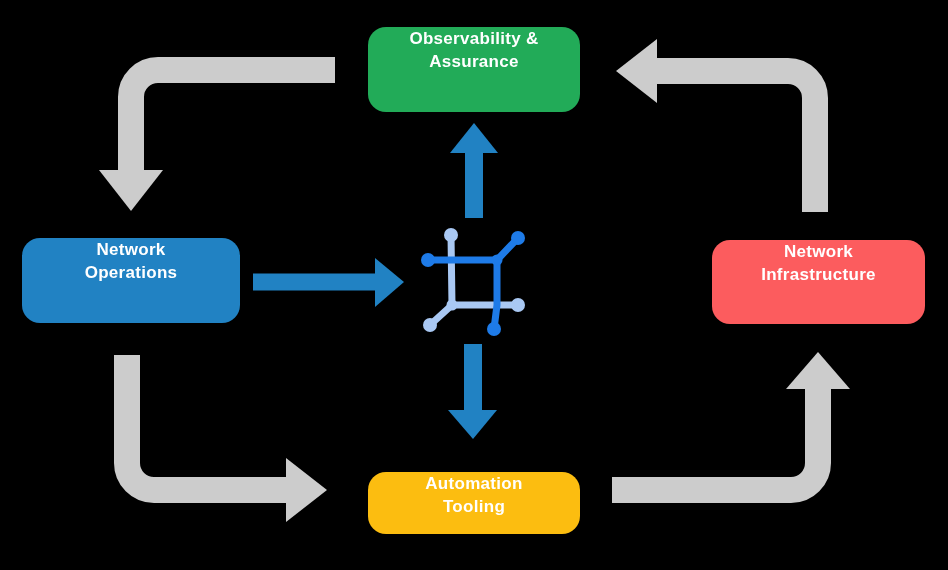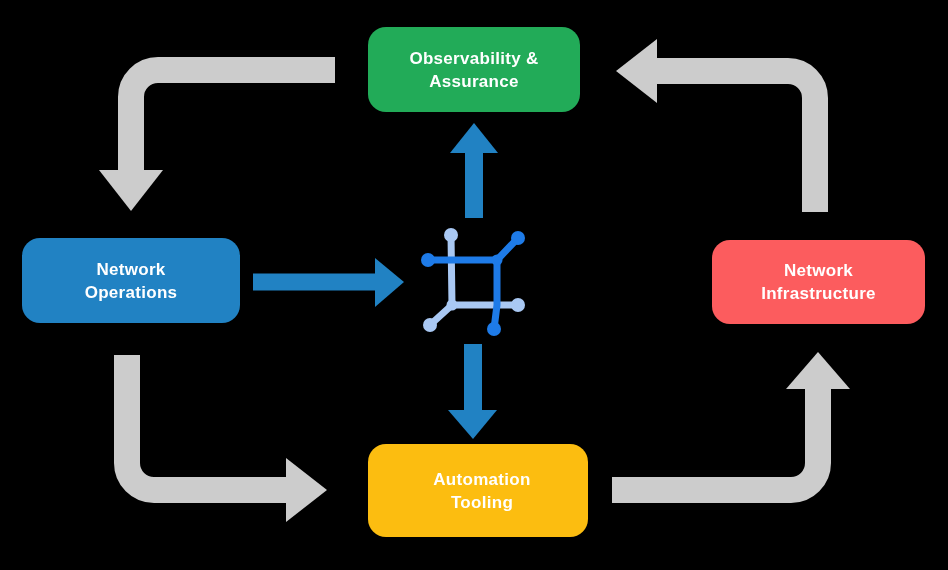--- a/index.html
+++ b/index.html
@@ -7,33 +7,33 @@
     position:relative;
     width:948px;height:570px;
     background:#000;
     overflow:hidden;
     font-family:"Liberation Sans", sans-serif;
   }
   .arrow-layer{position:absolute;left:0;top:0;}
   .node{
     position:absolute;
     border-radius:18px;
-    display:flex;align-items:center;justify-content:center;
+    display:flex;align-items:flex-start;justify-content:center;
     text-align:center;
     color:#fff;
     font-size:17px;
     font-weight:600;
     line-height:23px;
     letter-spacing:.3px;
     white-space:pre-line;
   }
   .node-observability{left:368px;top:27px;width:212px;height:85px;}
   .node-operations{left:22px;top:238px;width:218px;height:85px;}
   .node-infrastructure{left:712px;top:240px;width:213px;height:84px;}
-  .node-automation{left:368px;top:444px;width:212px;height:93px;padding-left:8px;}
+  .node-automation{left:368px;top:472px;width:212px;height:62px;}
   .center-icon{position:absolute;left:415px;top:225px;}
 </style>
 </head>
 <body>
 
 <div class="canvas">
 
   <svg class="arrow-layer" width="948" height="570" viewBox="0 0 948 570">
 
     <g>

